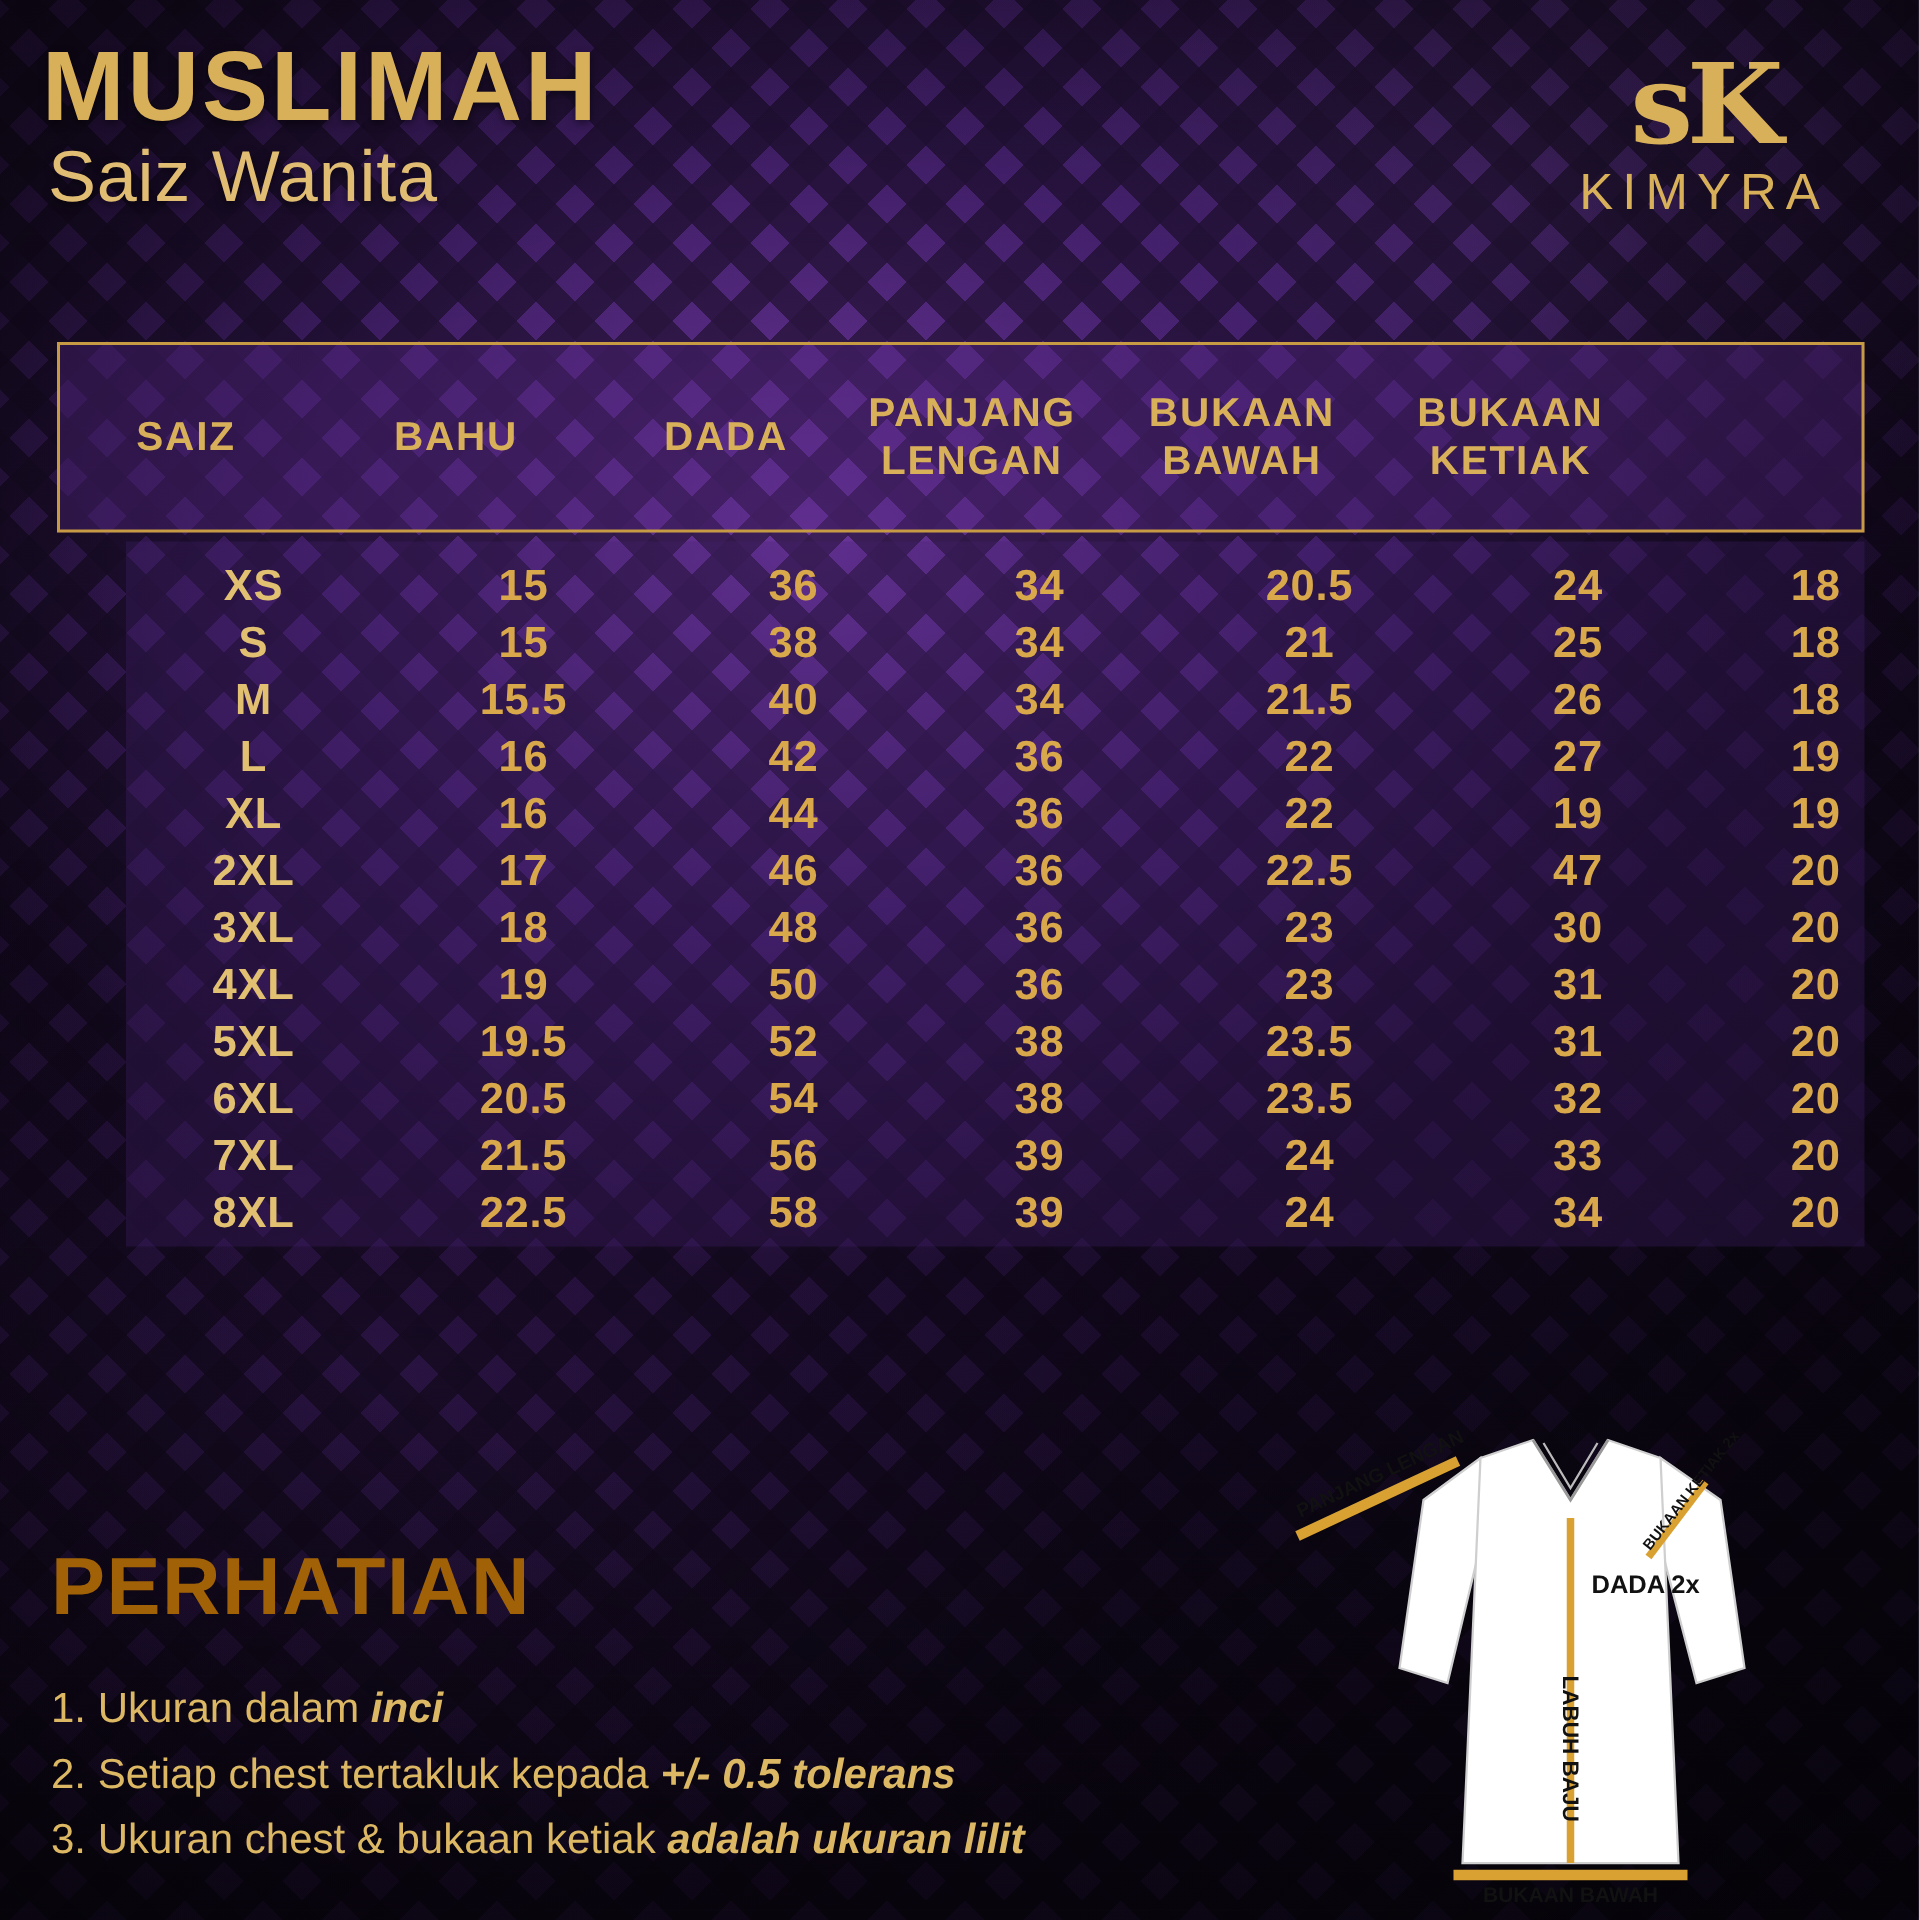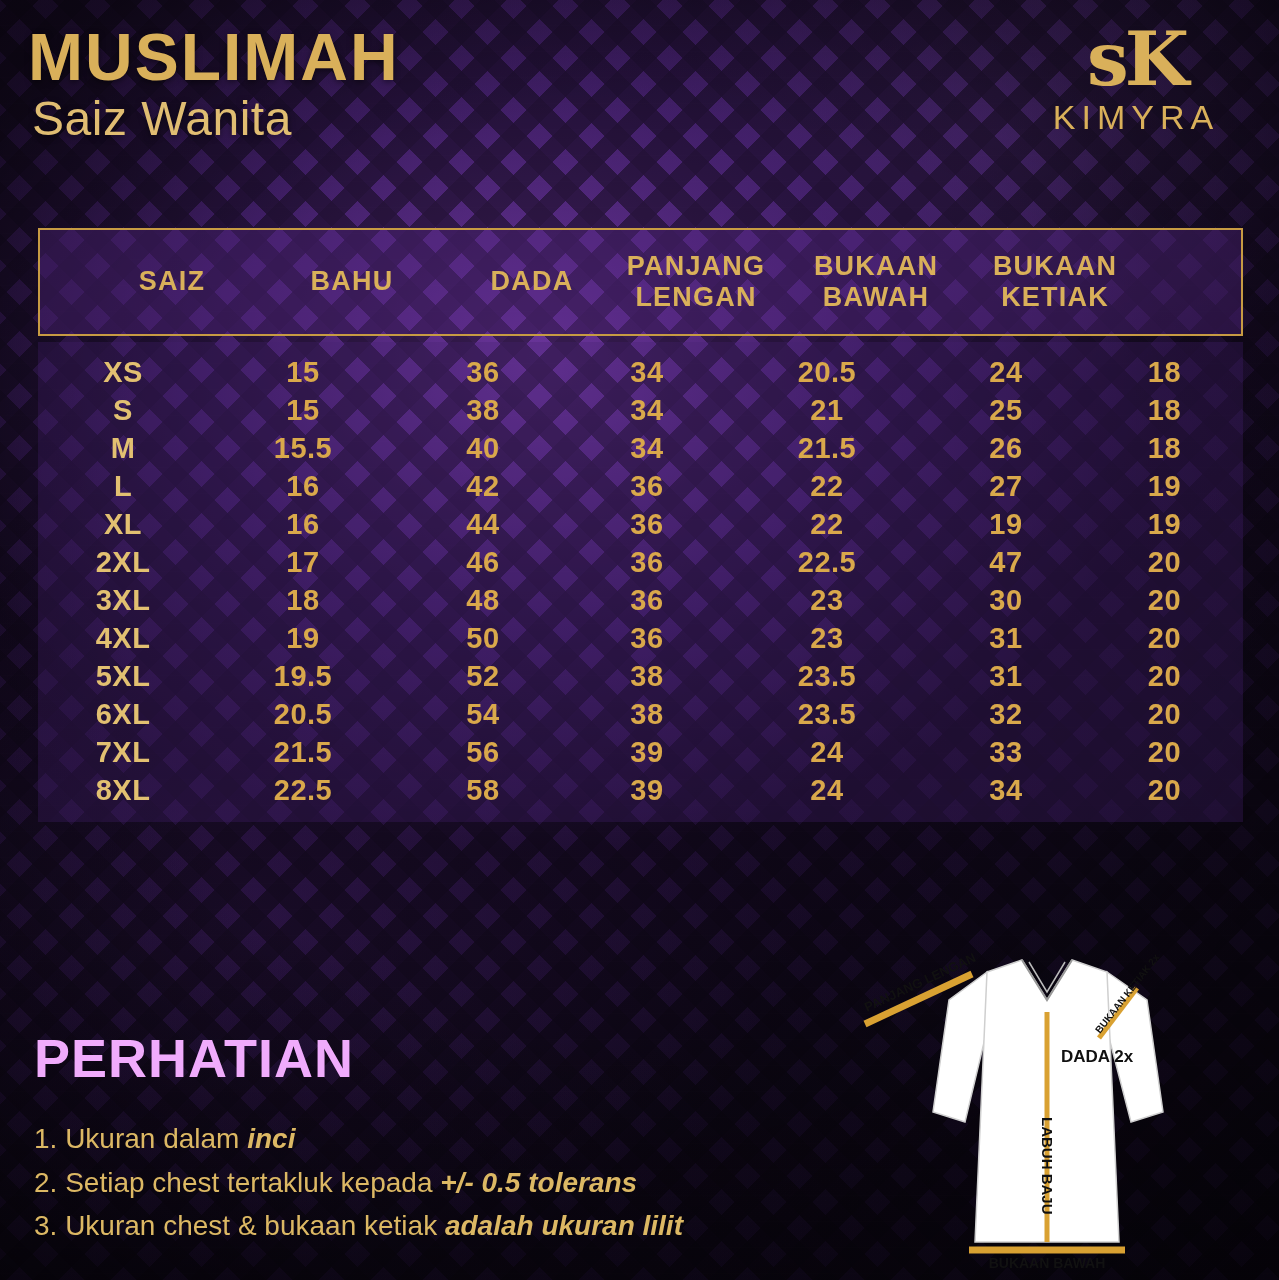--- a/index.html
+++ b/index.html
@@ -77,21 +77,21 @@
     line-height: 1.05;
     font-weight: normal;
     color: #e0bd72;
     margin: 4px 0 0 4px;
     letter-spacing: 0.5px;
     text-shadow: 0 2px 6px rgba(0,0,0,0.5);
   }
   #brand {
     position: absolute;
     right: 10px;
-    top: 4px;
+    top: 15px;
     width: 210px;
     text-align: center;
   }
   #brand .mark {
     font-size: 74px;
     line-height: 1;
     color: #d9b05a;
     font-family: "DejaVu Serif", serif;
     font-weight: bold;
     letter-spacing: -4px;
@@ -111,37 +111,37 @@
     top: 228px;
     width: 1205px;
     padding: 0;
   }
   #thead {
     border: 2px solid #c79b43;
     background: rgba(82, 38, 128, 0.40);
     display: grid;
     grid-template-columns: 168px 192px 168px 160px 200px 158px 159px;
     align-items: center;
-    height: 108px;
-    padding-left: 48px;
+    height: 127px;
   }
   #thead .th {
     text-align: center;
     font-size: 27px;
     font-weight: bold;
     color: #d9b05a;
     letter-spacing: 1.2px;
     line-height: 1.15;
     padding: 0 4px;
   }
   #tbody {
     margin-top: 6px;
     background: rgba(70, 32, 112, 0.30);
     border: 1px solid rgba(199,155,67,0.0);
-    padding: 10px 0 12px 0;
+    padding: 10px 0 2px 0;
+    margin-left: 46px;
   }
   .trow {
     display: grid;
     grid-template-columns: 168px 192px 168px 160px 200px 158px 159px;
     align-items: center;
     height: 38px;
   }
   .trow .td {
     text-align: center;
     font-size: 29px;
@@ -156,21 +156,21 @@
     position: absolute;
     left: 30px;
     bottom: 30px;
     width: 830px;
   }
   #notes h2 {
     font-size: 54px;
     margin: 0 0 30px 4px;
     font-weight: bold;
     letter-spacing: 1px;
-    color: #f0abfc;
+    color: #a16207;
   }
   #notes ol {
     margin: 0;
     padding: 0;
     list-style: none;
   }
   #notes li {
     font-size: 28px;
     line-height: 1.42;
     color: #dcb864;

